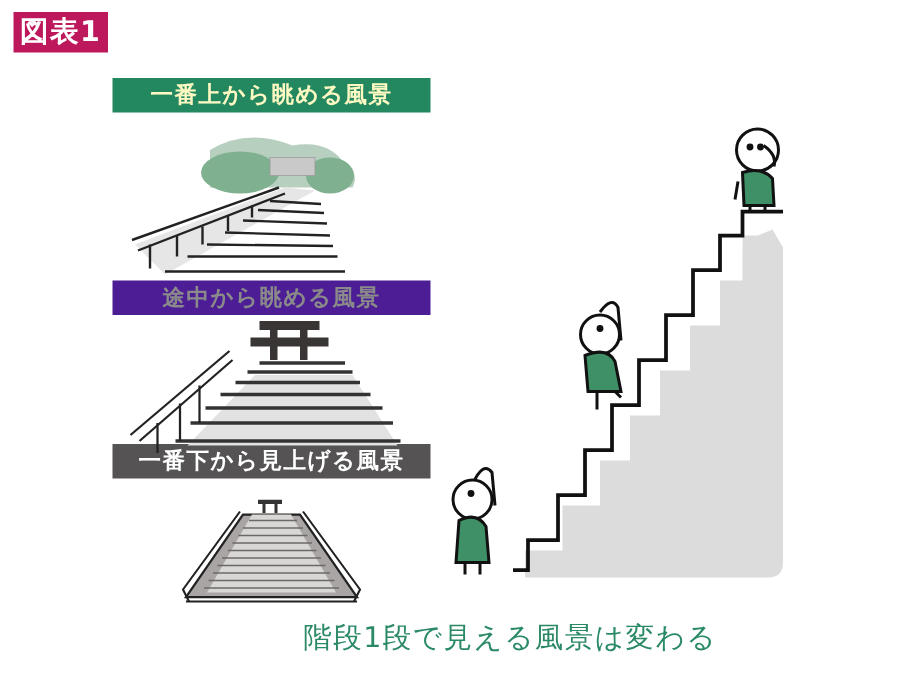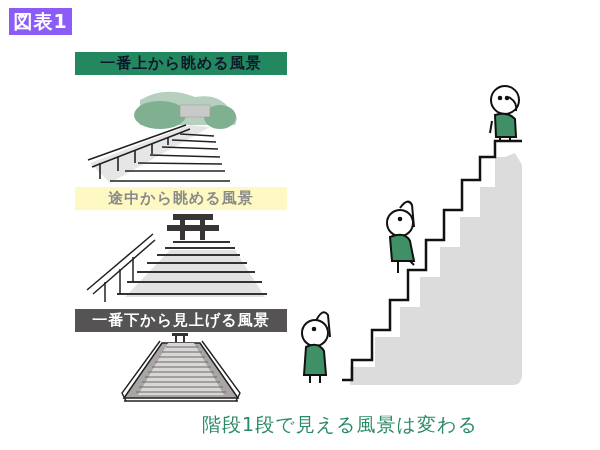--- a/index.html
+++ b/index.html
@@ -1,21 +1,21 @@
 <!DOCTYPE html>
 <html><head>
 <meta charset="utf-8">
 <style>
   html,body{margin:0;padding:0;background:#fff;}
   body{width:600px;height:450px;position:relative;overflow:hidden;font-family:"DejaVu Sans",sans-serif;}
-  .fig-tag{position:absolute;left:9px;top:8px;width:63px;height:27px;background:#8b5cf6;color:#fff;font-size:19px;font-weight:bold;line-height:27px;text-align:center;letter-spacing:1px;}
+  .fig-tag{position:absolute;left:9px;top:8px;width:63px;height:27px;background:#be185d;color:#fff;font-size:19px;font-weight:bold;line-height:27px;text-align:center;letter-spacing:1px;}
   .label{position:absolute;left:75px;width:212px;height:23px;line-height:23px;text-align:center;font-size:15px;font-weight:bold;letter-spacing:1px;}
-  .label.top{top:52px;background:#23885f;color:#0f172a;}
-  .label.mid{top:187px;background:#fef9c3;color:#8a8a8a;}
-  .label.bot{top:309px;background:#555353;color:#fff;}
+  .label.top{top:52px;background:#23885f;color:#fef9c3;}
+  .label.mid{top:187px;background:#4c1d95;color:#8a8a8a;}
+  .label.bot{top:296px;background:#555353;color:#fff;}
   svg{position:absolute;}
   .caption{position:absolute;left:0;width:600px;top:412px;text-align:center;font-size:19px;color:#2b8a66;letter-spacing:1px;margin-left:40px;}
 </style>
 </head>
 <body>
 
 <div class="fig-tag">図表1</div>
 
 <div class="label top">一番上から眺める風景</div>
 <div class="label mid">途中から眺める風景</div>

